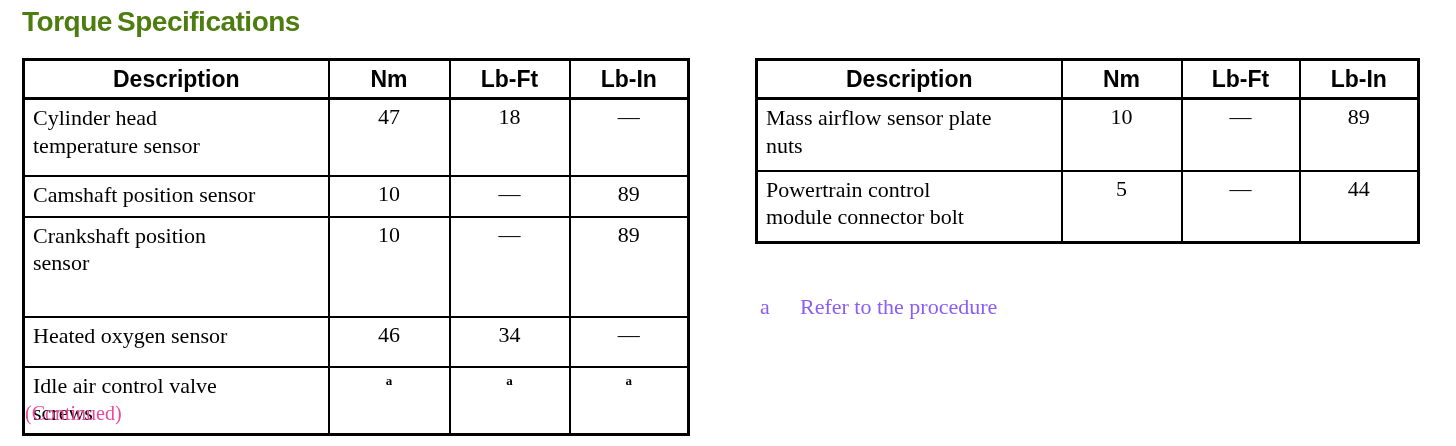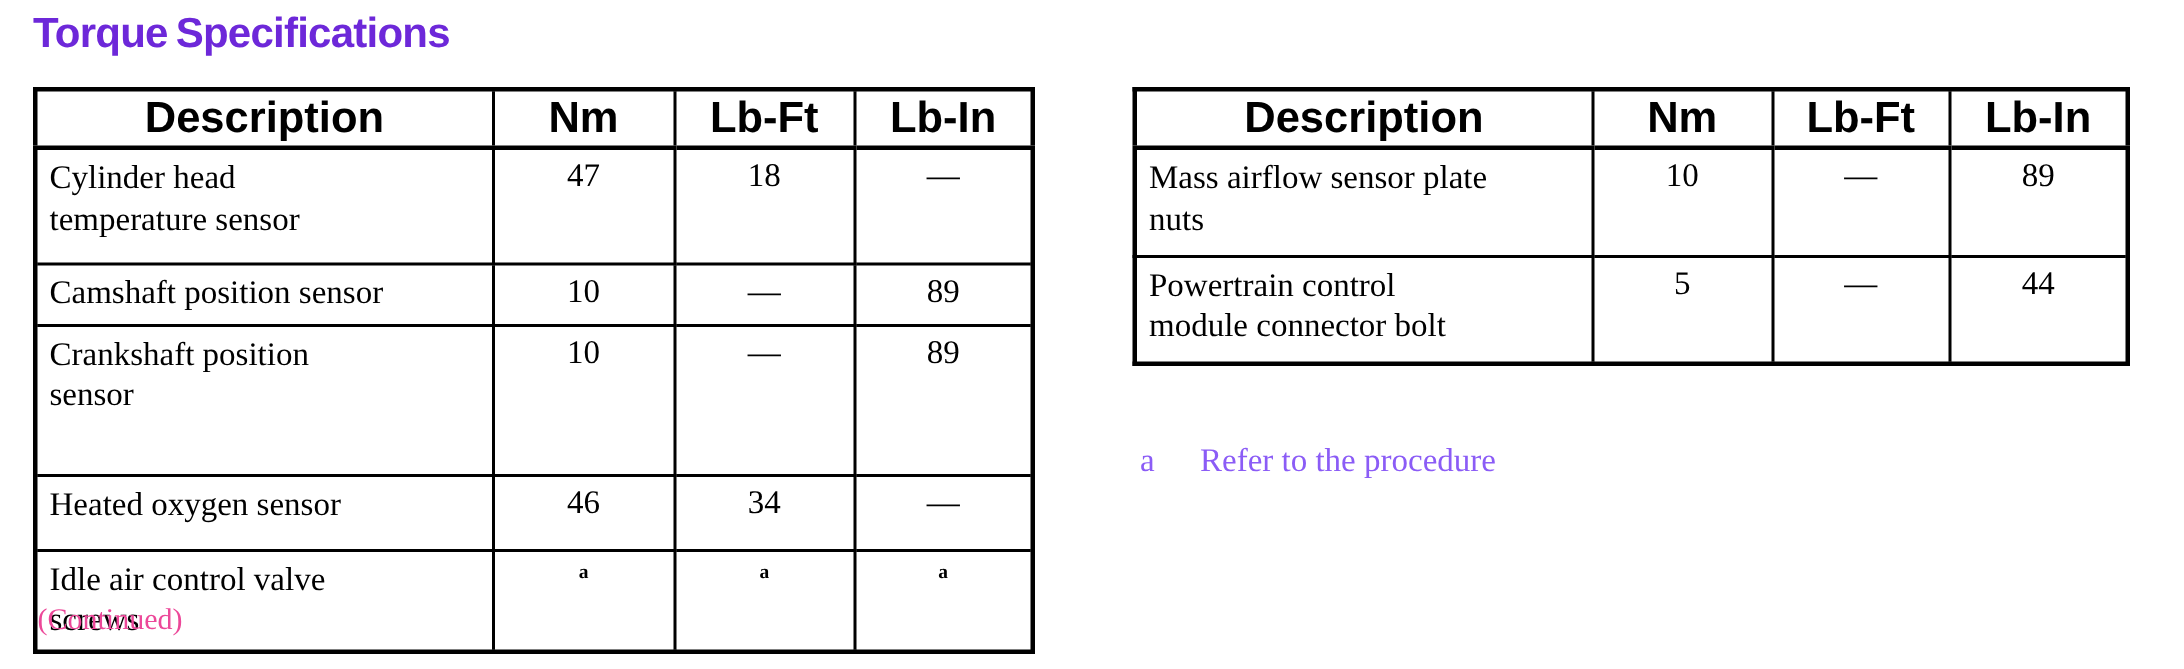--- a/index.html
+++ b/index.html
@@ -15,40 +15,40 @@
   }
   .title {
     position: absolute;
     left: 22px;
     top: 6px;
     font-family: "Liberation Sans", sans-serif;
     font-weight: bold;
     font-size: 28px;
     letter-spacing: -0.5px;
     word-spacing: -2px;
-    color: #6d28d9;
+    color: #4d7c0f;
   }
   table.torque {
     position: absolute;
     top: 58px;
     border-collapse: collapse;
     table-layout: fixed;
     border: 3px solid #000;
     background: #fff;
   }
   table.torque.left-tbl  { left: 22px;  width: 665px; }
   table.torque.right-tbl { left: 755px; width: 662px; }
   table.torque th, table.torque td {
     border: 2px solid #000;
     overflow: hidden;
   }
   table.torque th {
     font-family: "Liberation Sans", sans-serif;
     font-weight: bold;
-    font-size: 29px;
+    font-size: 23px;
     text-align: center;
     vertical-align: middle;
     height: 39px;
     border-bottom-width: 3px;
   }
   td.desc {
     font-size: 22px;
     text-align: left;
     vertical-align: top;
     padding: 4px 4px 2px 8px;

